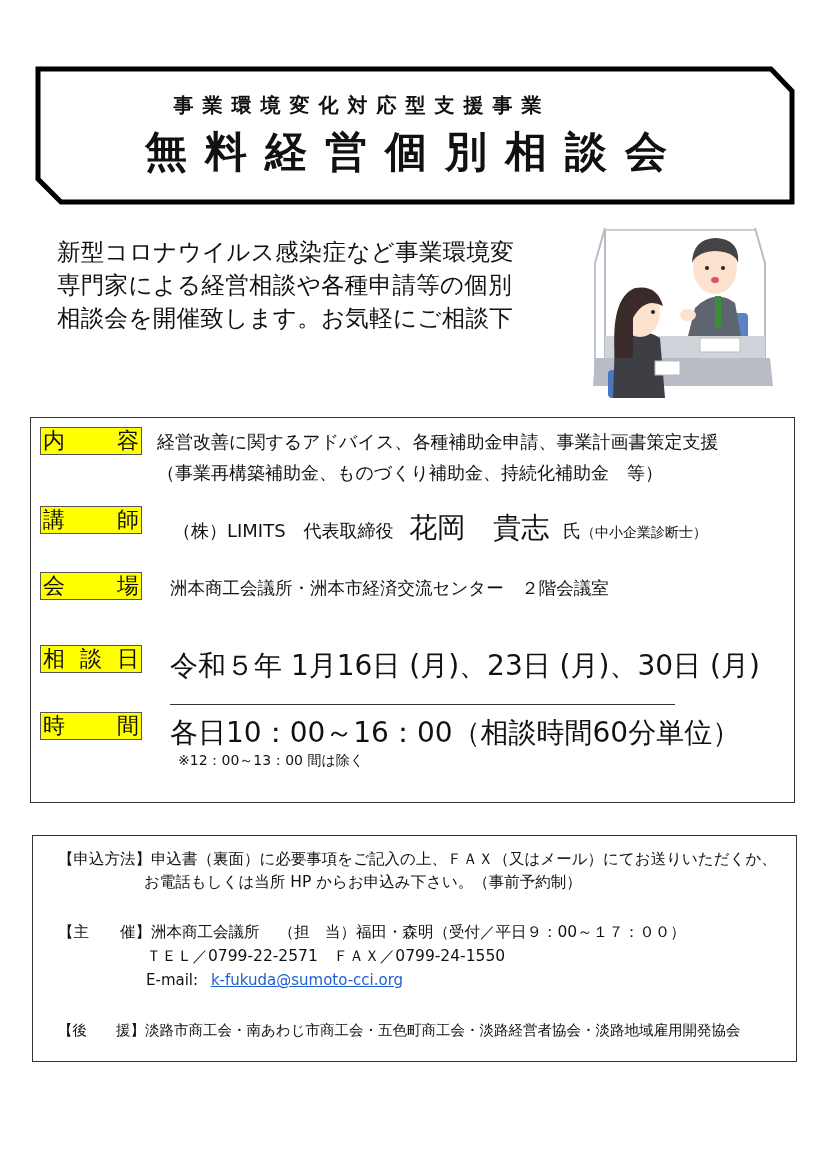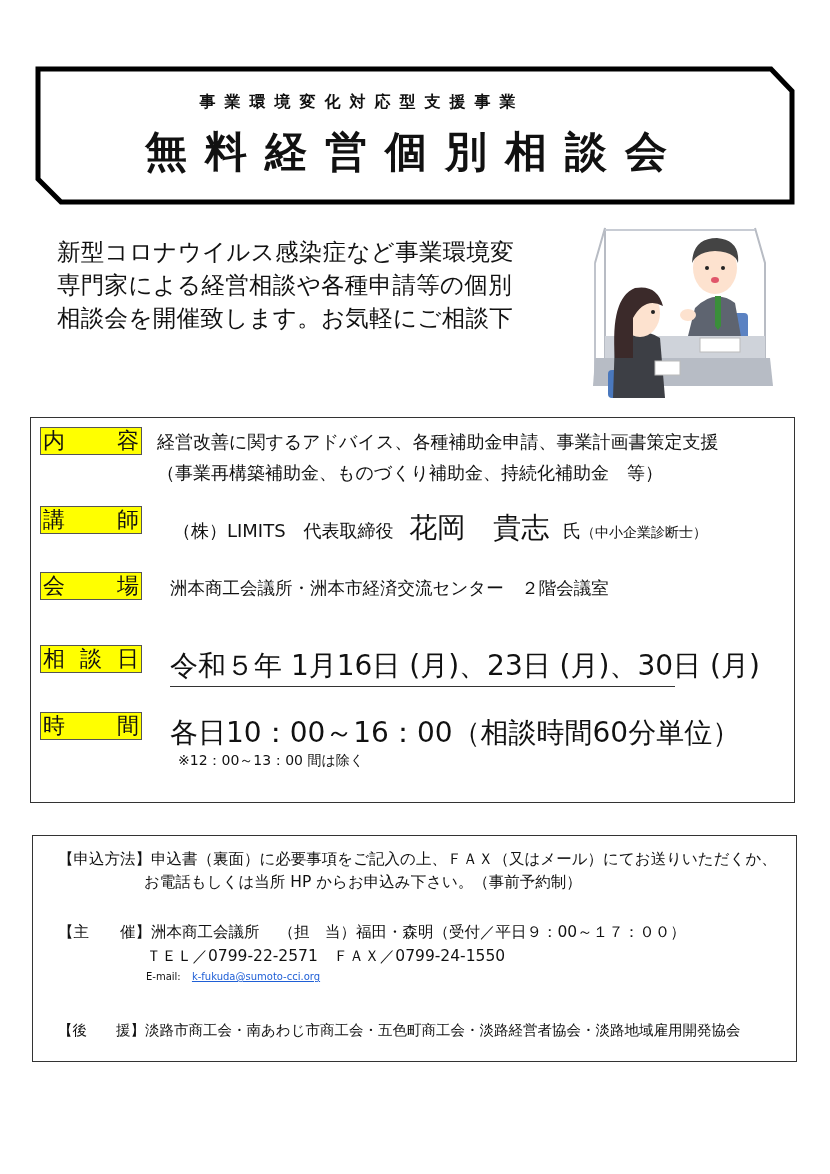--- a/index.html
+++ b/index.html
@@ -5,21 +5,21 @@
   html, body { margin: 0; padding: 0; background: #ffffff; }
   body {
     width: 830px; height: 1174px; position: relative; overflow: hidden;
     font-family: "DejaVu Sans", "Liberation Sans", sans-serif; color: #111;
   }
 
   
   #header-frame { position: absolute; left: 0; top: 0; width: 830px; height: 230px; }
   .header-subtitle {
     position: absolute; left: 0; width: 724px; top: 92px; text-align: center;
-    font-size: 16px; font-weight: bold; letter-spacing: 9px; white-space: nowrap;
+    font-size: 20px; font-weight: bold; letter-spacing: 9px; white-space: nowrap;
   }
   .header-title {
     position: absolute; left: 0; width: 830px; top: 124px; text-align: center;
     font-size: 42px; font-weight: bold; letter-spacing: 18px; white-space: nowrap;
   }
 
   
   .intro {
     position: absolute; left: 57px; top: 236px; width: 520px;
     font-size: 23.5px; line-height: 33px; letter-spacing: 0.3px;
@@ -39,21 +39,21 @@
     background: #ffff00; border: 1px solid #555; box-sizing: border-box;
     font-size: 22px; line-height: 26px;
     display: flex; justify-content: space-between; padding: 0 2px;
   }
   .label span { display: inline-block; }
   .val {
     position: absolute; white-space: nowrap; font-size: 18px;
   }
   .val-lg { font-size: 28px; }
   .small { font-size: 14px; }
-  .underline { border-bottom: 1.5px solid #333; padding-bottom: 1px; }
+  .underline { border-bottom: 1.5px solid #333; padding-bottom: 19px; }
 
   
   .footer-box {
     position: absolute; left: 32px; top: 835px; width: 765px; height: 227px;
     border: 1.5px solid #333; box-sizing: border-box;
   }
   .f-line { position: absolute; white-space: nowrap; font-size: 15.5px; }
   .email-link { color: #1f5fd6; text-decoration: underline; }
 </style>
 </head>
@@ -145,20 +145,20 @@
 <div class="f-line" style="left:58px; top:849px;">
   <span>【申込方法】</span><span>申込書（裏面）に必要事項をご記入の上、ＦＡＸ（又はメール）にてお送りいただくか、</span>
 </div>
 <div class="f-line" style="left:144px; top:872px;">お電話もしくは当所 HP からお申込み下さい。（事前予約制）</div>
 
 <div class="f-line" style="left:58px; top:922px;text-align:right;">
   <span>【主　　催】</span><span>洲本商工会議所</span>
   <span style="margin-left:14px;">（担　当）</span><span>福田・森明（受付／平日９：00～１７：００）</span>
 </div>
 <div class="f-line" style="left:146px; top:946px;">ＴＥＬ／0799-22-2571　ＦＡＸ／0799-24-1550</div>
-<div class="f-line" style="left:146px; top:971px; font-size:10px;">
+<div class="f-line" style="left:146px; top:971px; font-size:15px;">
   <span>E-mail:</span>
   <a class="email-link" style="margin-left:8px;">k-fukuda@sumoto-cci.org</a>
 </div>
 
 <div class="f-line" style="left:58px; top:1021px; font-size:14.5px;">
   <span>【後　　援】</span><span>淡路市商工会・南あわじ市商工会・五色町商工会・淡路経営者協会・淡路地域雇用開発協会</span>
 </div>
 
 </body></html>

